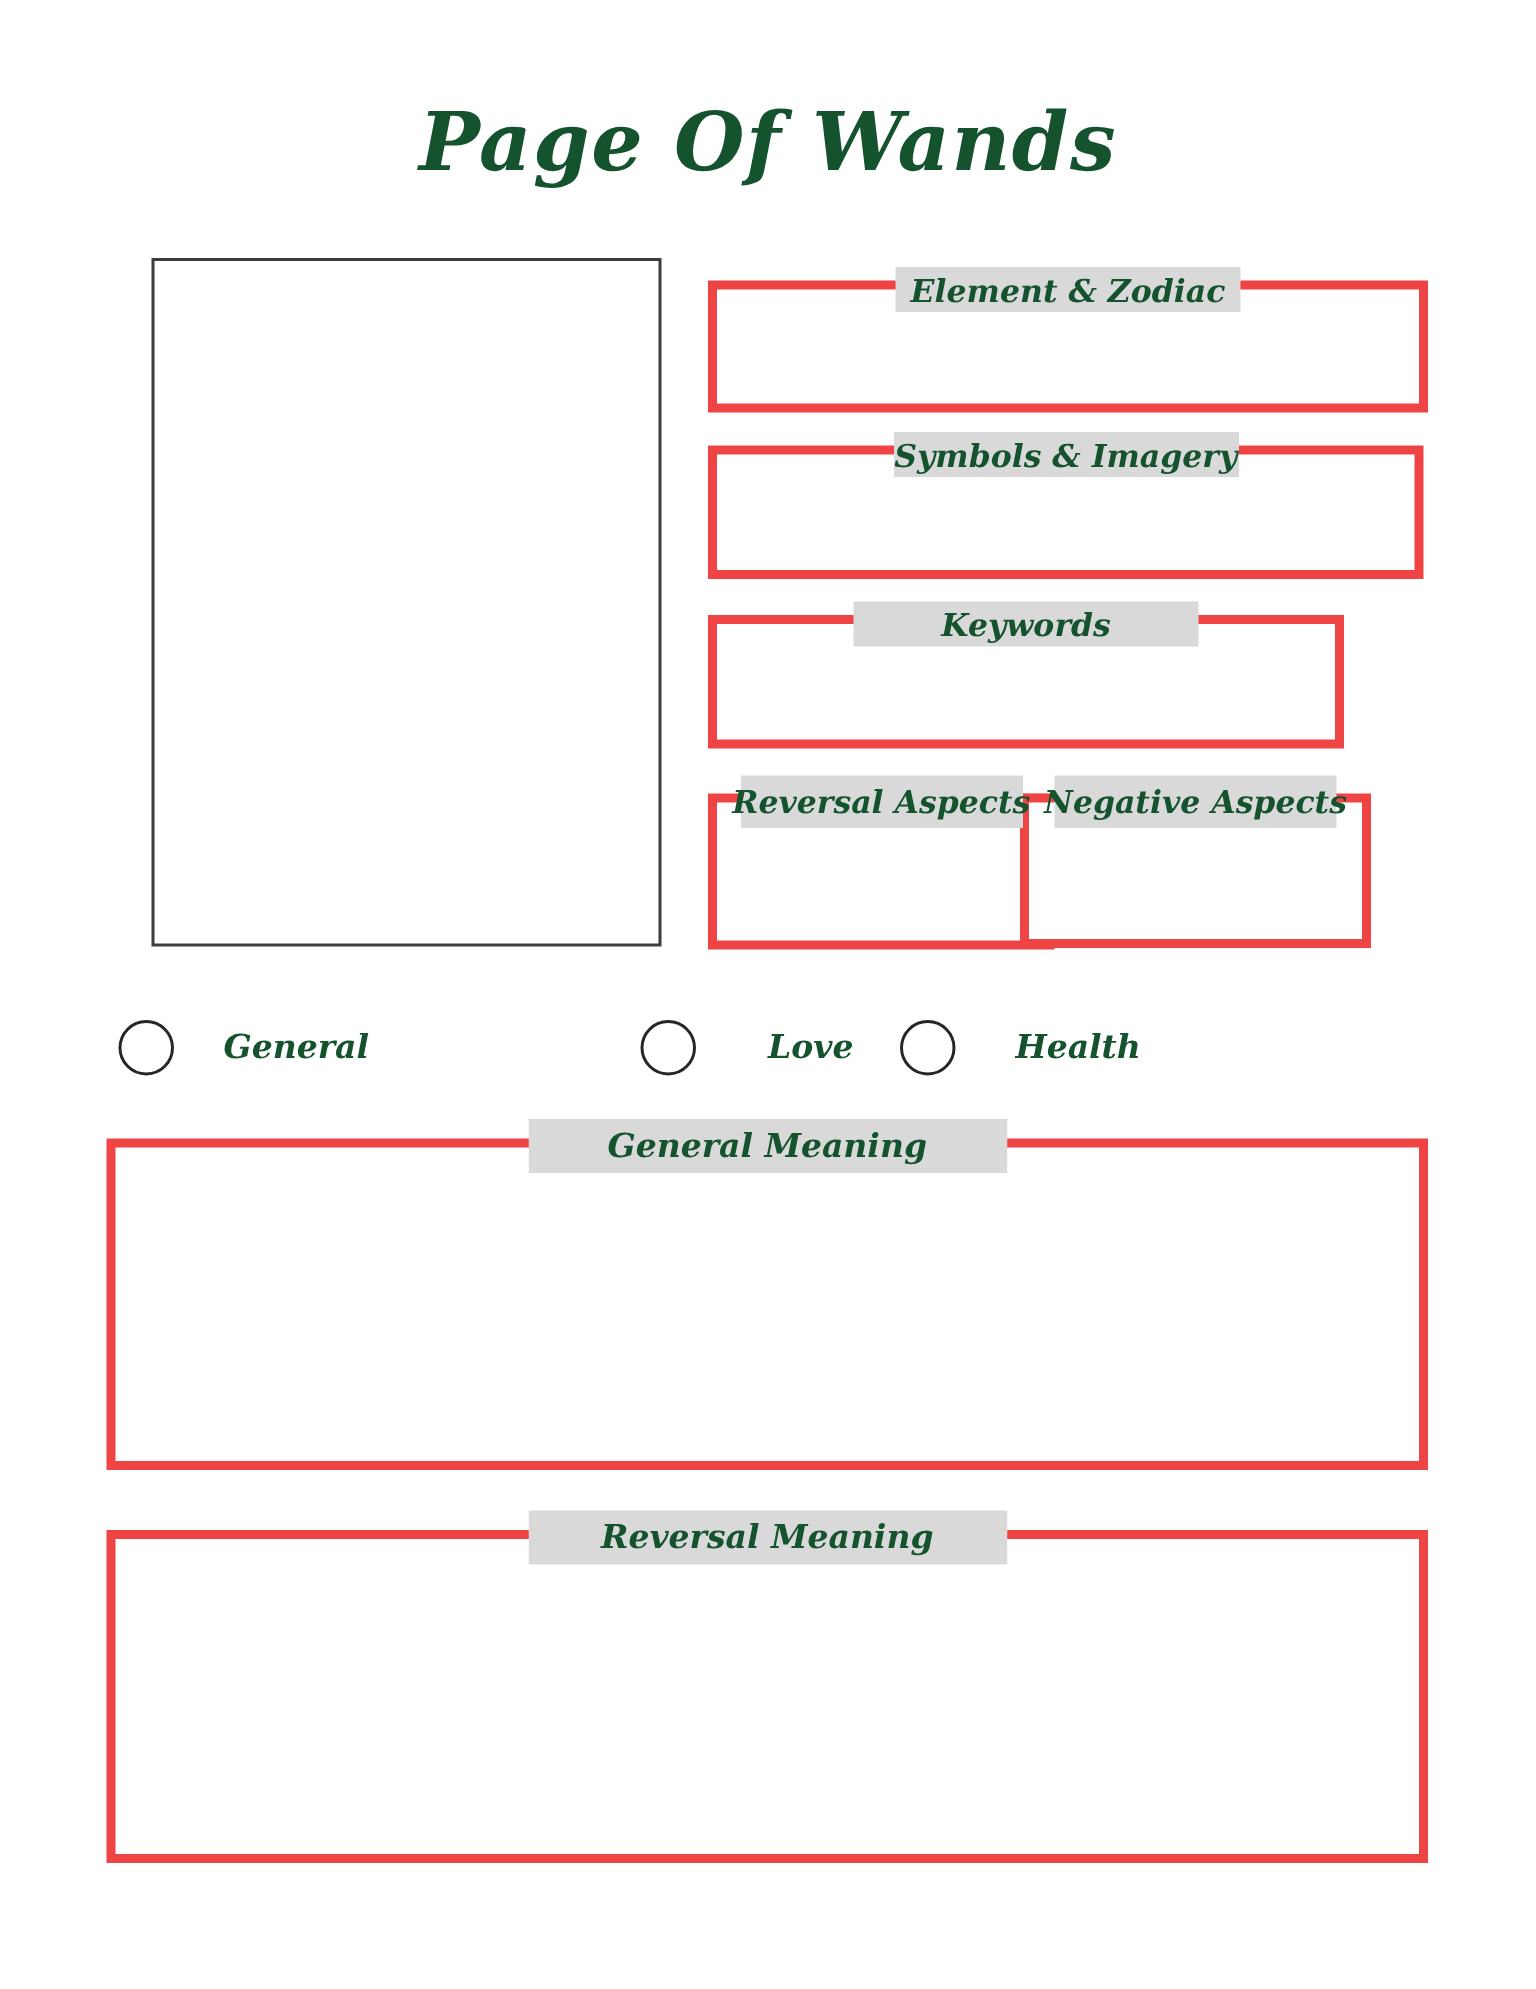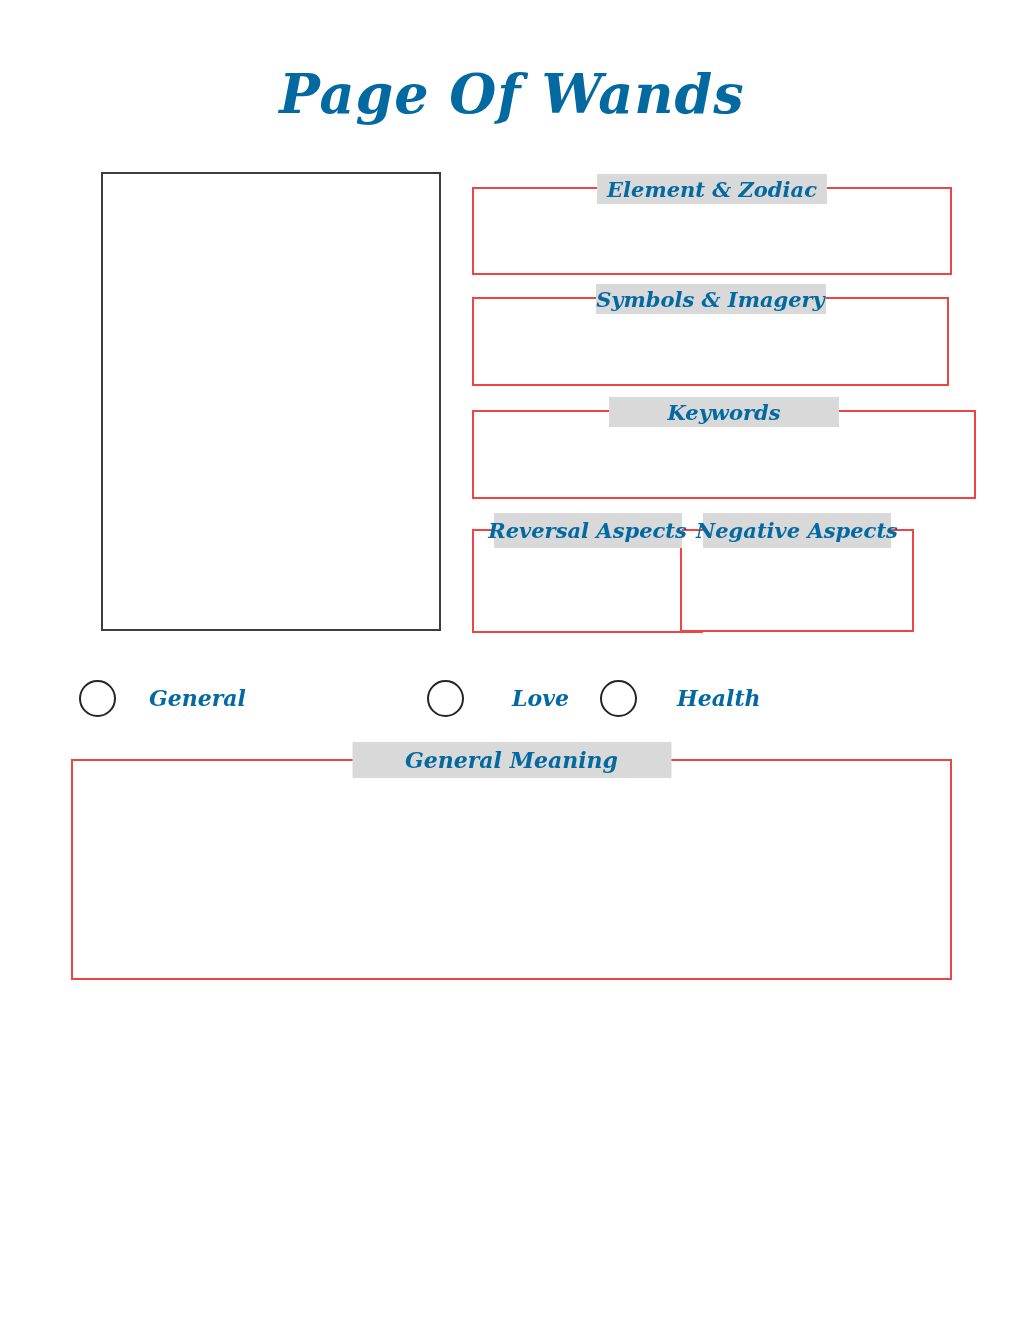--- a/index.html
+++ b/index.html
@@ -11,40 +11,40 @@
     background: #ffffff;
     font-family: "DejaVu Serif", "Liberation Serif", serif;
     color: #1c1c1c;
     overflow: hidden;
   }
   
   .script {
     font-family: "DejaVu Serif", "Liberation Serif", serif;
     font-style: italic;
     font-weight: 700;
-    color: #0369a1;
+    color: #14532d;
   }
   .title {
     position: absolute;
     left: 0; right: 0;
     top: 62px;
     text-align: center;
     font-size: 54px;
     letter-spacing: 1px;
   }
   .card-box {
     position: absolute;
     left: 101px; top: 172px;
     width: 340px; height: 459px;
     border: 2px solid #3d3d3d;
     background: #ffffff;
   }
   .box {
     position: absolute;
-    border: 2px solid #ef4444;
+    border: 6px solid #ef4444;
     background: #ffffff;
   }
   .box-label {
     position: absolute;
     left: 50%;
     transform: translateX(-50%);
     background: #d9d9d9;
     display: flex;
     align-items: center;
     justify-content: center;
@@ -53,21 +53,21 @@
     z-index: 2;
   }
   .box-value {
     position: absolute;
     inset: 18px 10px 6px 10px;
     font-size: 16px;
     overflow: hidden;
   }
   #box-element  { left: 472px; top: 187px; width: 480px; height: 88px; }
   #box-symbols  { left: 472px; top: 297px; width: 477px; height: 89px; }
-  #box-keywords { left: 472px; top: 410px; width: 504px; height: 89px; }
+  #box-keywords { left: 472px; top: 410px; width: 424px; height: 89px; }
   #box-element  .box-label,
   #box-symbols  .box-label,
   #box-keywords .box-label { width: 230px; height: 30px; top: -15px; }
 
   #box-positive { left: 472px; top: 529px; width: 231px; height: 104px; }
   #box-negative { left: 680px; top: 529px; width: 234px; height: 103px; }
   #box-positive .box-label,
   #box-negative .box-label { width: 188px; height: 35px; top: -18px; }
 
   #box-upright  { left: 71px; top: 759px; width: 881px; height: 221px; }
@@ -146,14 +146,18 @@
   <div class="category cat-4">
     <span class="circle"></span>
     <span class="cat-label script">Health</span>
   </div>
 
   <section class="box" id="box-upright">
     <div class="box-label script">General Meaning</div>
     <div class="box-value"></div>
   </section>
 
+  <section class="box" id="box-reversal">
+    <div class="box-label script">Reversal Meaning</div>
+    <div class="box-value"></div>
+  </section>
 
 </div>
 
 </body></html>

